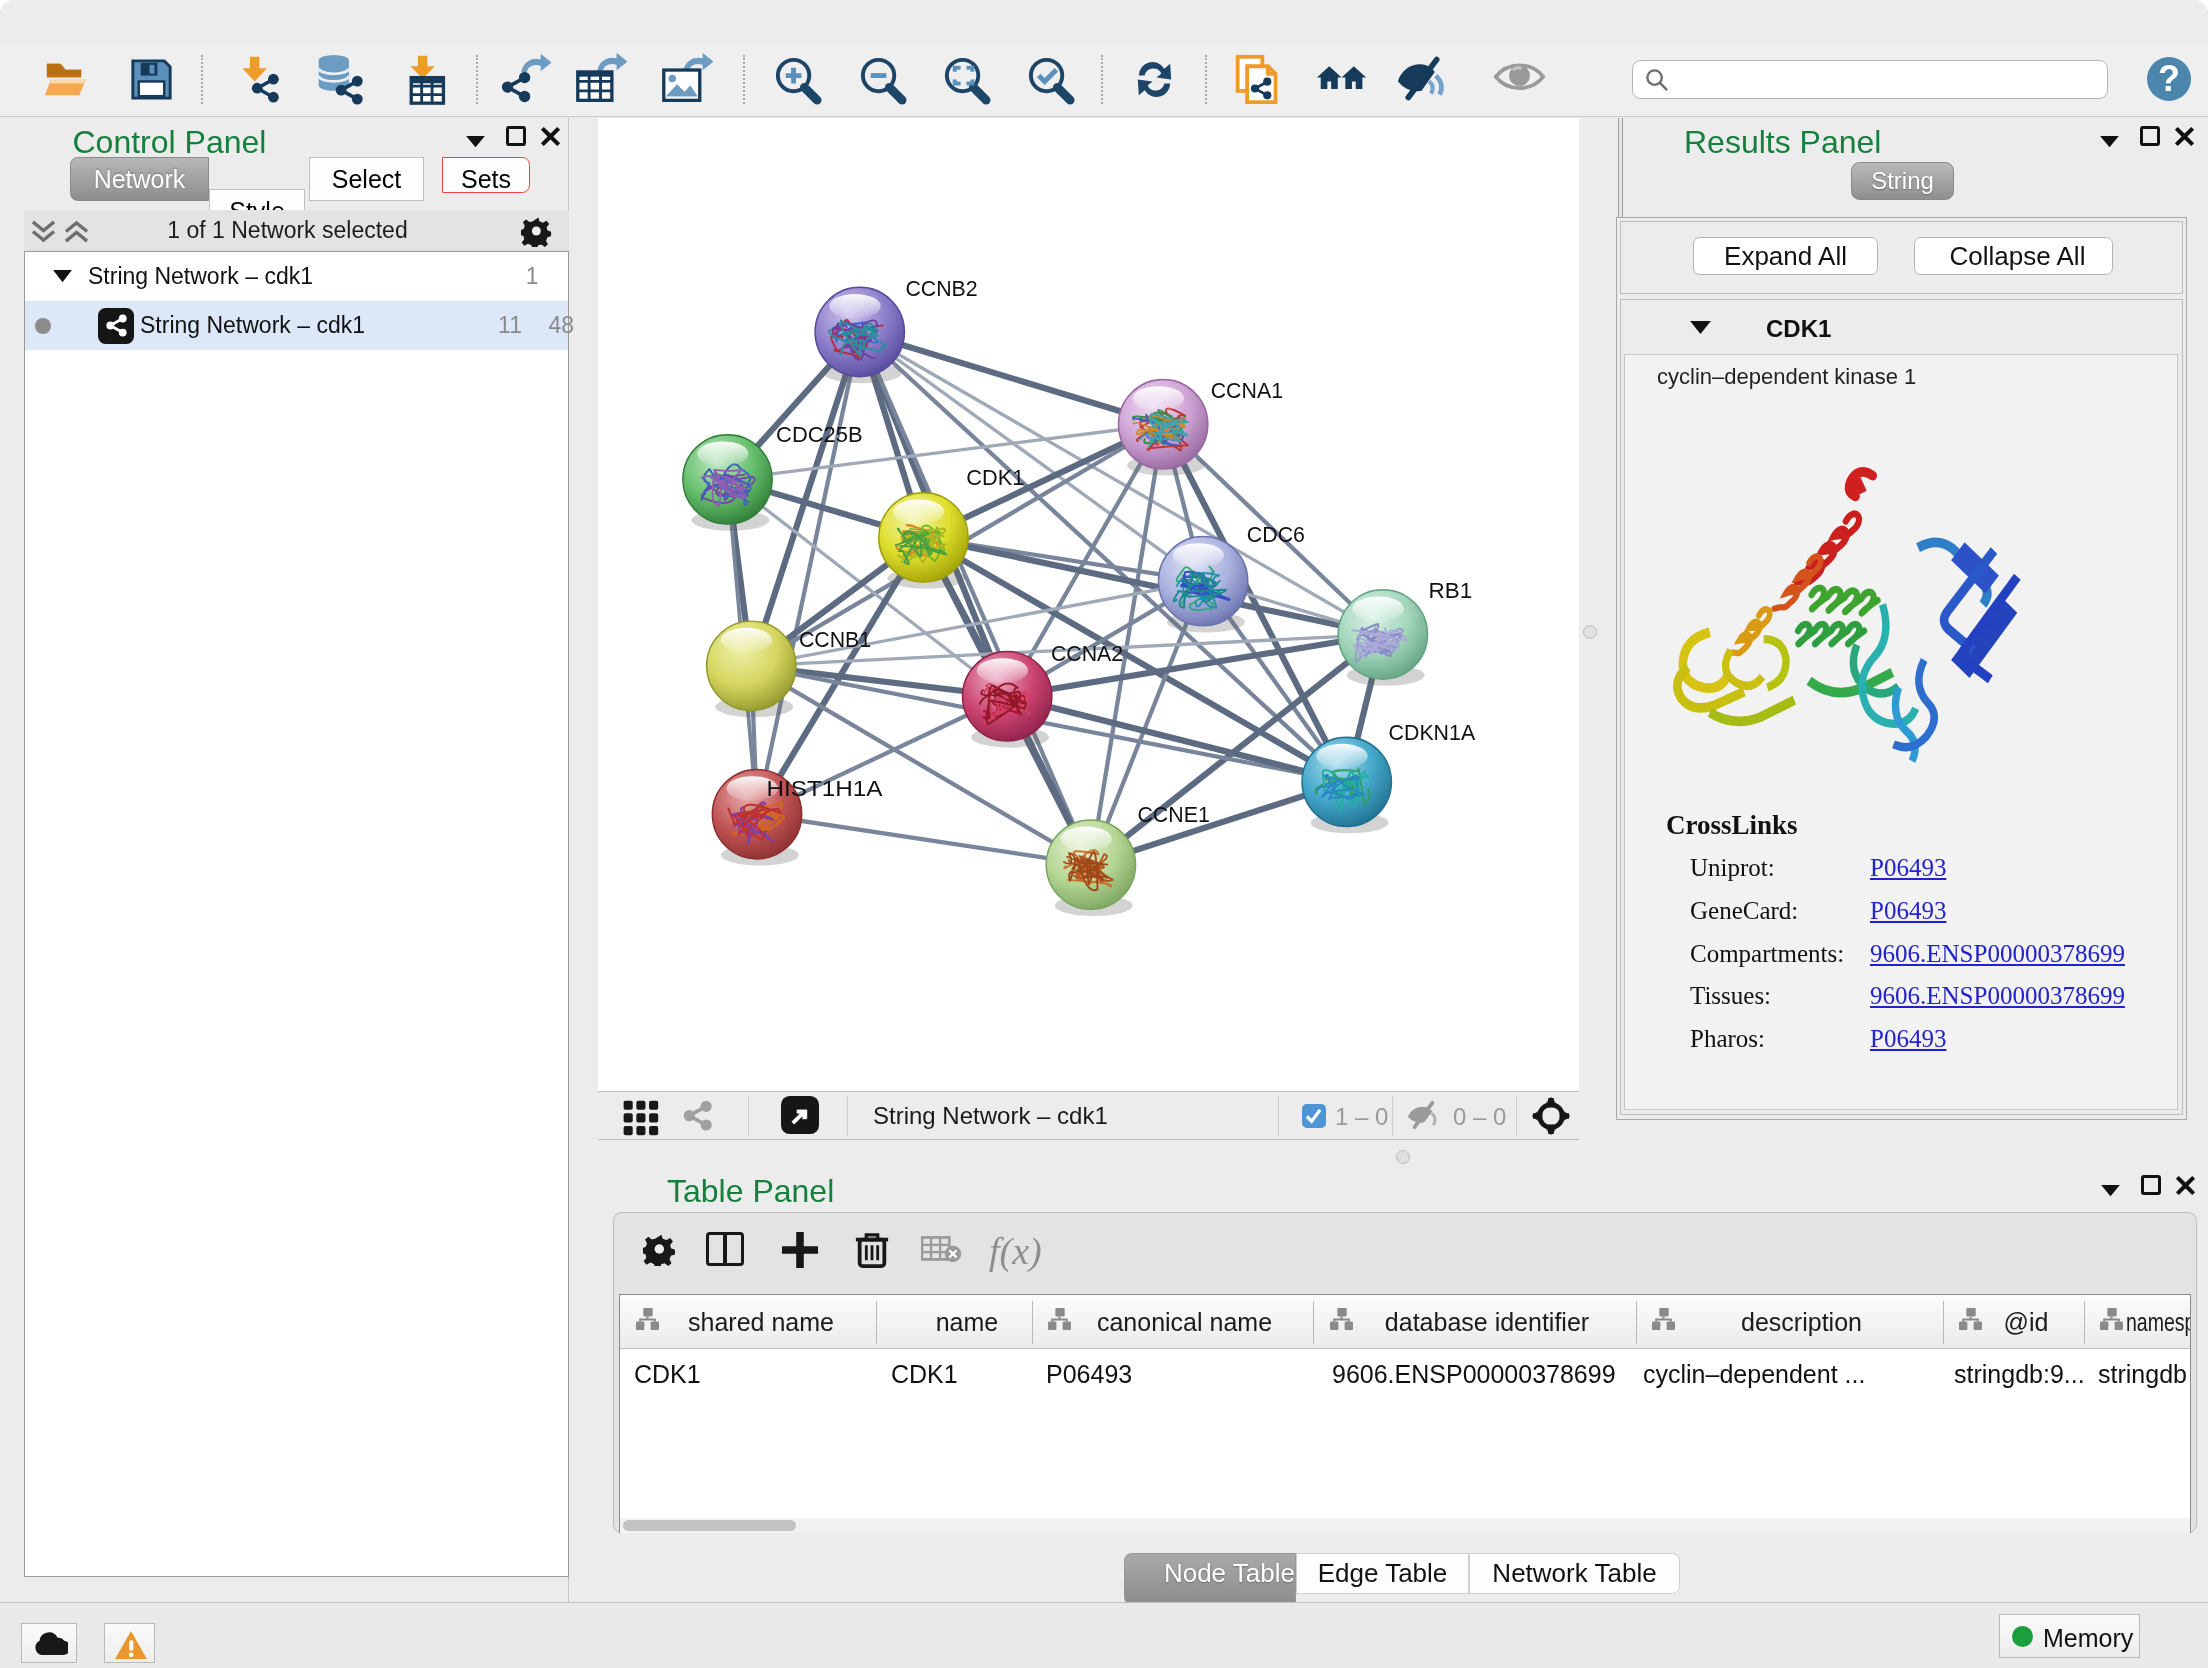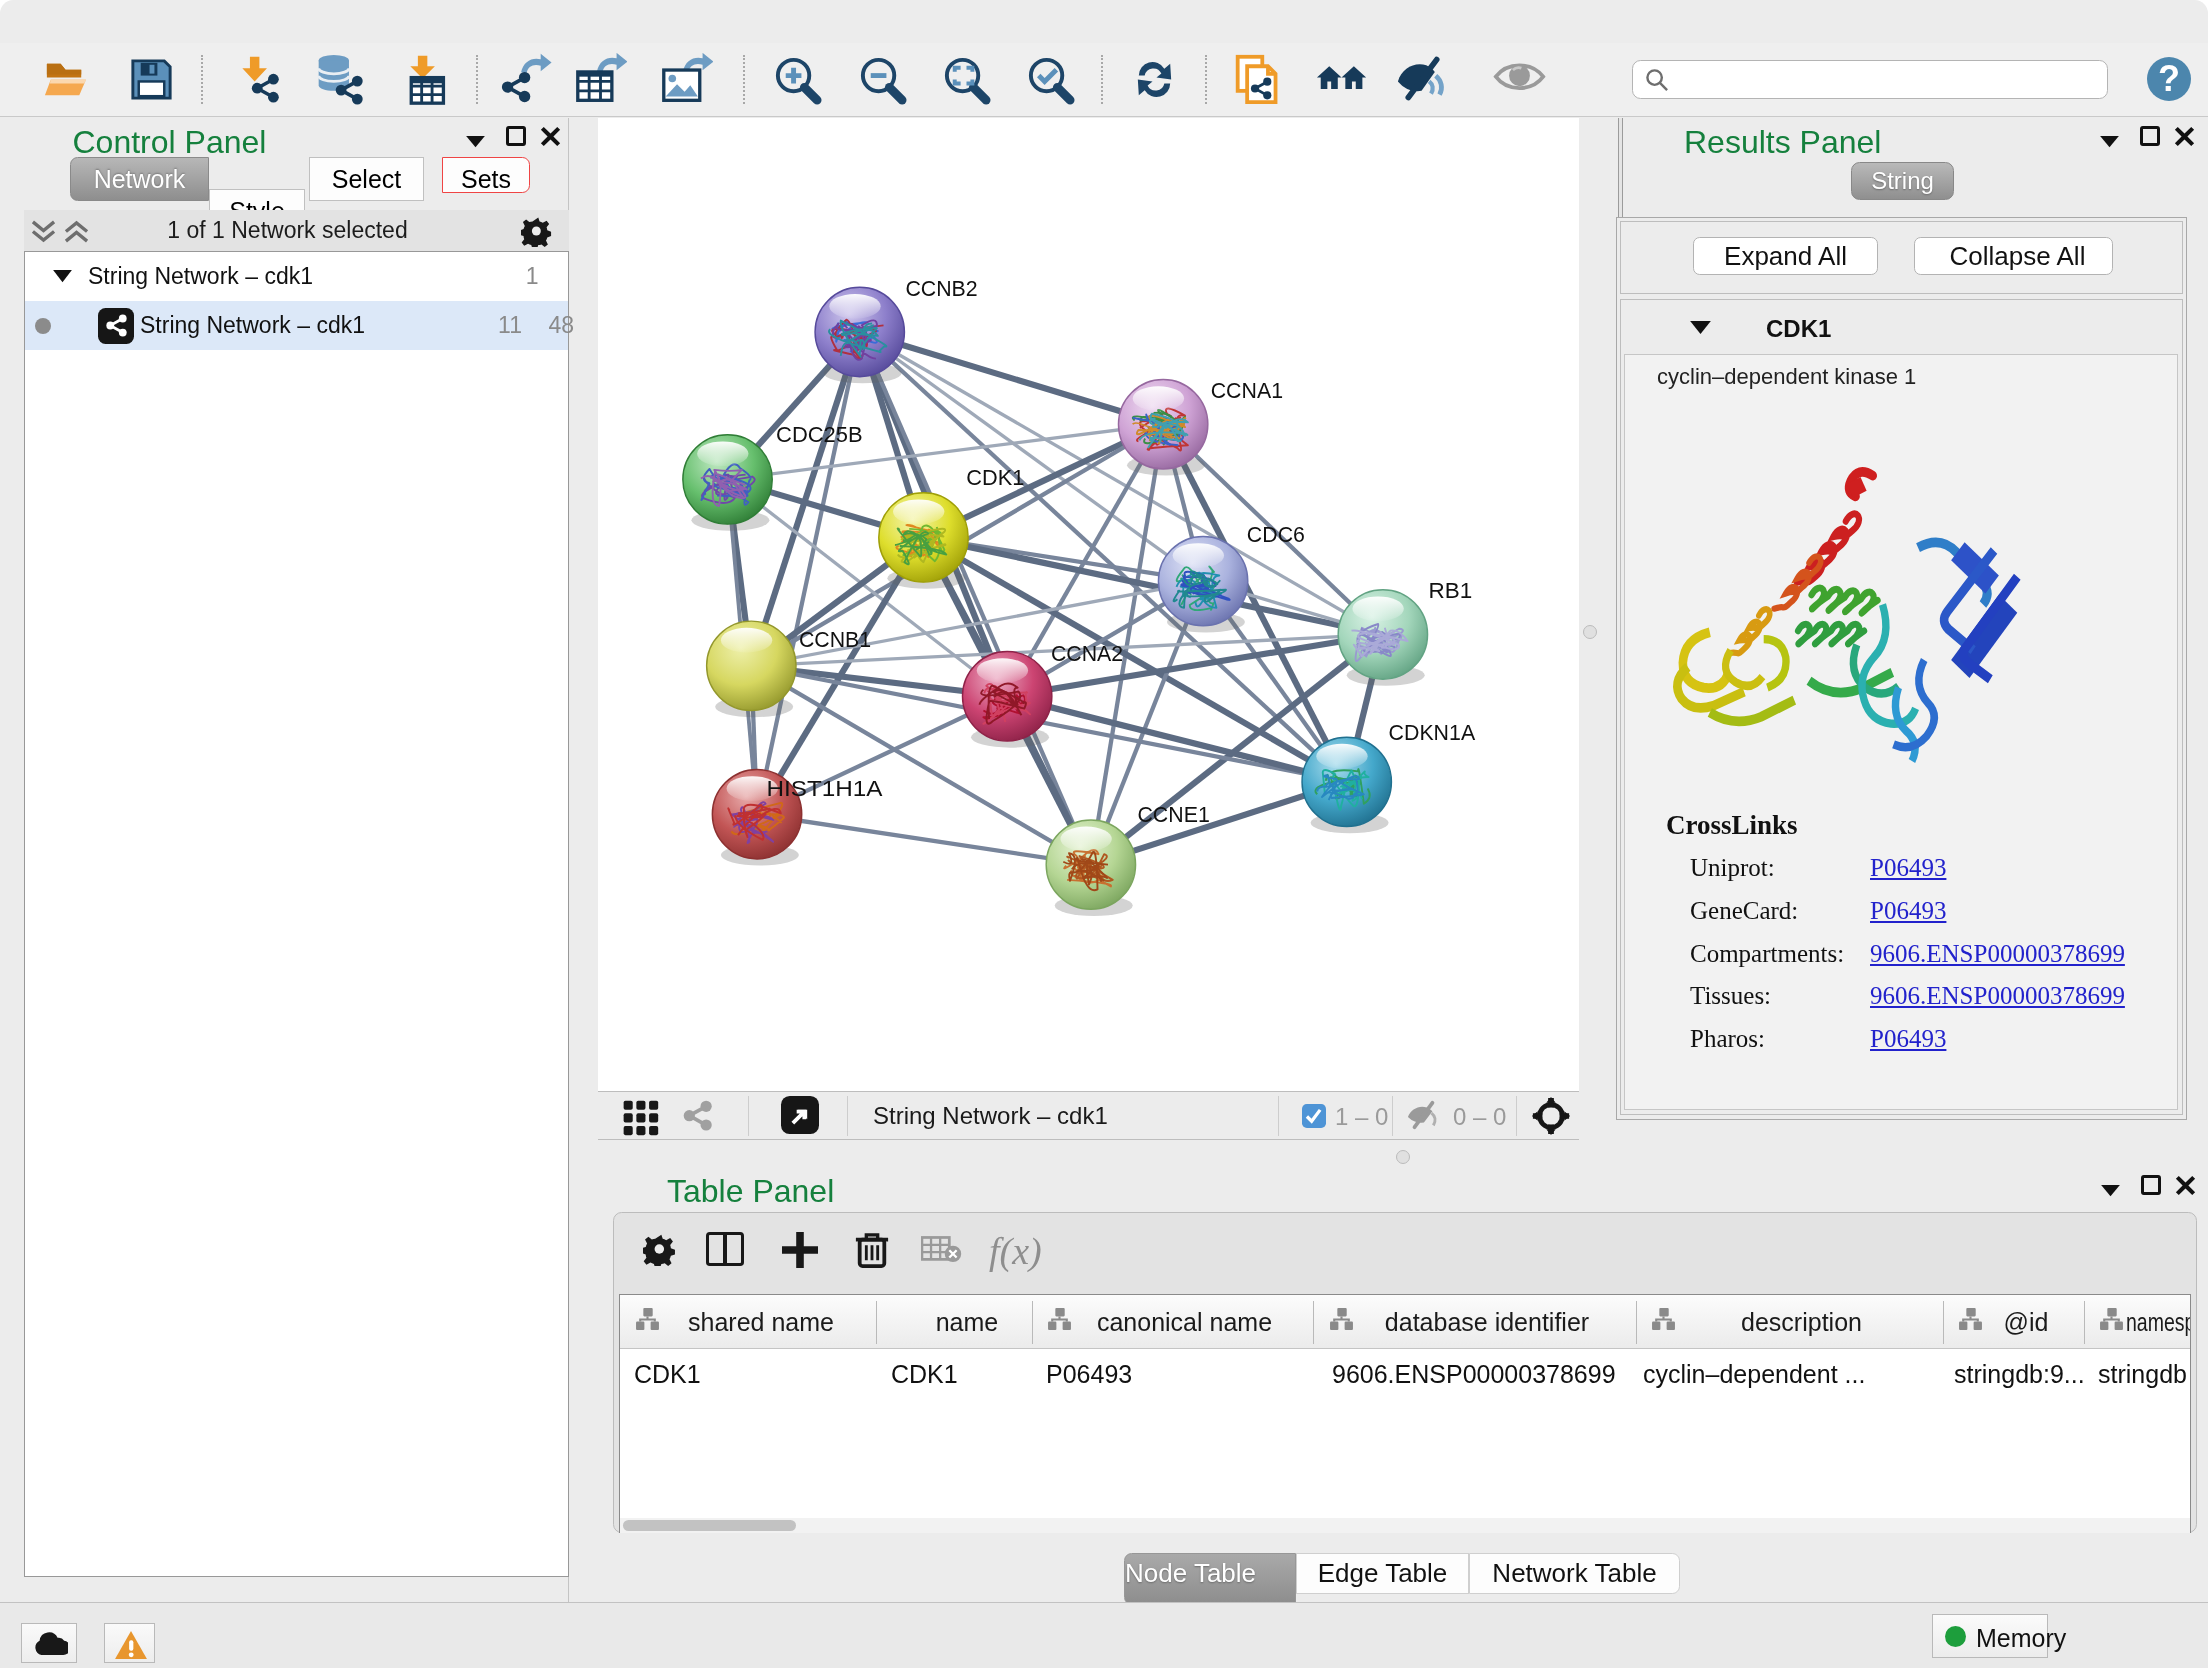--- a/index.html
+++ b/index.html
@@ -721,33 +721,33 @@
     <div class="abs" style="left:2126px;top:1308px;width:64px;overflow:hidden;white-space:nowrap;font-size:25px;color:#1a1a1a;"><span style="display:inline-block;transform:scaleX(0.78);transform-origin:0 50%;">namespace</span></div>
     <div class="abs" style="left:634px;top:1360px;font-size:25px;color:#111;">CDK1</div>
     <div class="abs" style="left:891px;top:1360px;font-size:25px;color:#111;">CDK1</div>
     <div class="abs" style="left:1046px;top:1360px;font-size:25px;color:#111;">P06493</div>
     <div class="abs" style="left:1332px;top:1360px;font-size:25px;color:#111;">9606.ENSP00000378699</div>
     <div class="abs" style="left:1643px;top:1360px;font-size:25px;color:#111;">cyclin–dependent ...</div>
     <div class="abs" style="left:1954px;top:1360px;font-size:25px;color:#111;">stringdb:9...</div>
     <div class="abs" style="left:2098px;top:1360px;font-size:25px;color:#111;">stringdb</div>
     <div class="abs" style="left:620px;top:1518px;width:1570px;height:15px;background:#f2f2f2;"></div>
     <div class="abs" style="left:623px;top:1520px;width:173px;height:11.4px;background:#c2c2c2;border-radius:5.7px;"></div>
-    <div class="abs" style="left:1124px;top:1553px;width:172px;height:52px;background:linear-gradient(#a9a9a9,#8d8d8d);border:1px solid #979797;border-radius:7.6px 0 0 7.6px;color:#fff;font-size:26px;text-align:left;line-height:39px;text-shadow:0 1px 1.9px #6a6a6a;">Node Table</div>
+    <div class="abs" style="left:1124px;top:1553px;width:172px;height:52px;background:linear-gradient(#a9a9a9,#8d8d8d);border:1px solid #979797;border-radius:7.6px 0 0 7.6px;color:#fff;font-size:26px;text-align:right;line-height:39px;text-shadow:0 1px 1.9px #6a6a6a;">Node Table</div>
 <div class="abs" style="left:1296px;top:1553px;width:173px;height:41px;background:#fdfdfd;border:1px solid #cfcfcf;color:#111;font-size:26px;text-align:center;line-height:39px;">Edge Table</div>
 <div class="abs" style="left:1469px;top:1553px;width:211px;height:41px;background:#fdfdfd;border:1px solid #cfcfcf;border-radius:0 7.6px 7.6px 0;color:#111;font-size:26px;text-align:center;line-height:39px;">Network Table</div>
     <div class="abs" style="left:0;top:1602px;width:2208px;height:67px;background:#e9e9e9;border-top:1px solid #c2c2c2;"></div>
     <div class="abs" style="left:21px;top:1623px;width:56px;height:40px;background:linear-gradient(#fafafa,#ededed);border:1px solid #b9b9b9;">
  <svg class="abs" style="left:9.5px;top:7.6px" width="36" height="25" viewBox="0 0 38 26">
         <path d="M10 24 a8 8 0 0 1 -2 -15 a10 10 0 0 1 19 -3 a7 7 0 0 1 7 3 a7 7 0 0 1 -2 15 z" fill="#181818"></path>
       </svg>
 </div>
     <div class="abs" style="left:104px;top:1623px;width:51px;height:40px;background:linear-gradient(#fafafa,#ededed);border:1px solid #b9b9b9;">
  <svg class="abs" style="left:8.6px;top:5.7px" width="34" height="30" viewBox="0 0 36 32">
         <path d="M18 1 L35 31 H1 z" fill="#e8962e"></path>
         <rect x="16" y="11" width="4.5" height="11" rx="2" fill="#fff"></rect>
         <circle cx="18.2" cy="26.5" r="2.6" fill="#fff"></circle>
       </svg>
 </div>
-    <div class="abs" style="left:1932px;top:1614px;width:116px;height:44px;background:linear-gradient(#fbfbfb,#ececec);border:1px solid #b9b9b9;">
+    <div class="abs" style="left:1999px;top:1614px;width:141px;height:44px;background:linear-gradient(#fbfbfb,#ececec);border:1px solid #b9b9b9;">
  <div class="abs" style="left:12.4px;top:10.5px;width:21px;height:21px;border-radius:50%;background:#1d9e3c;"></div>
  <div class="abs" style="left:43px;top:8.6px;font-size:25px;color:#111;">Memory</div>
 </div>
   </div>
 
 </body></html>

